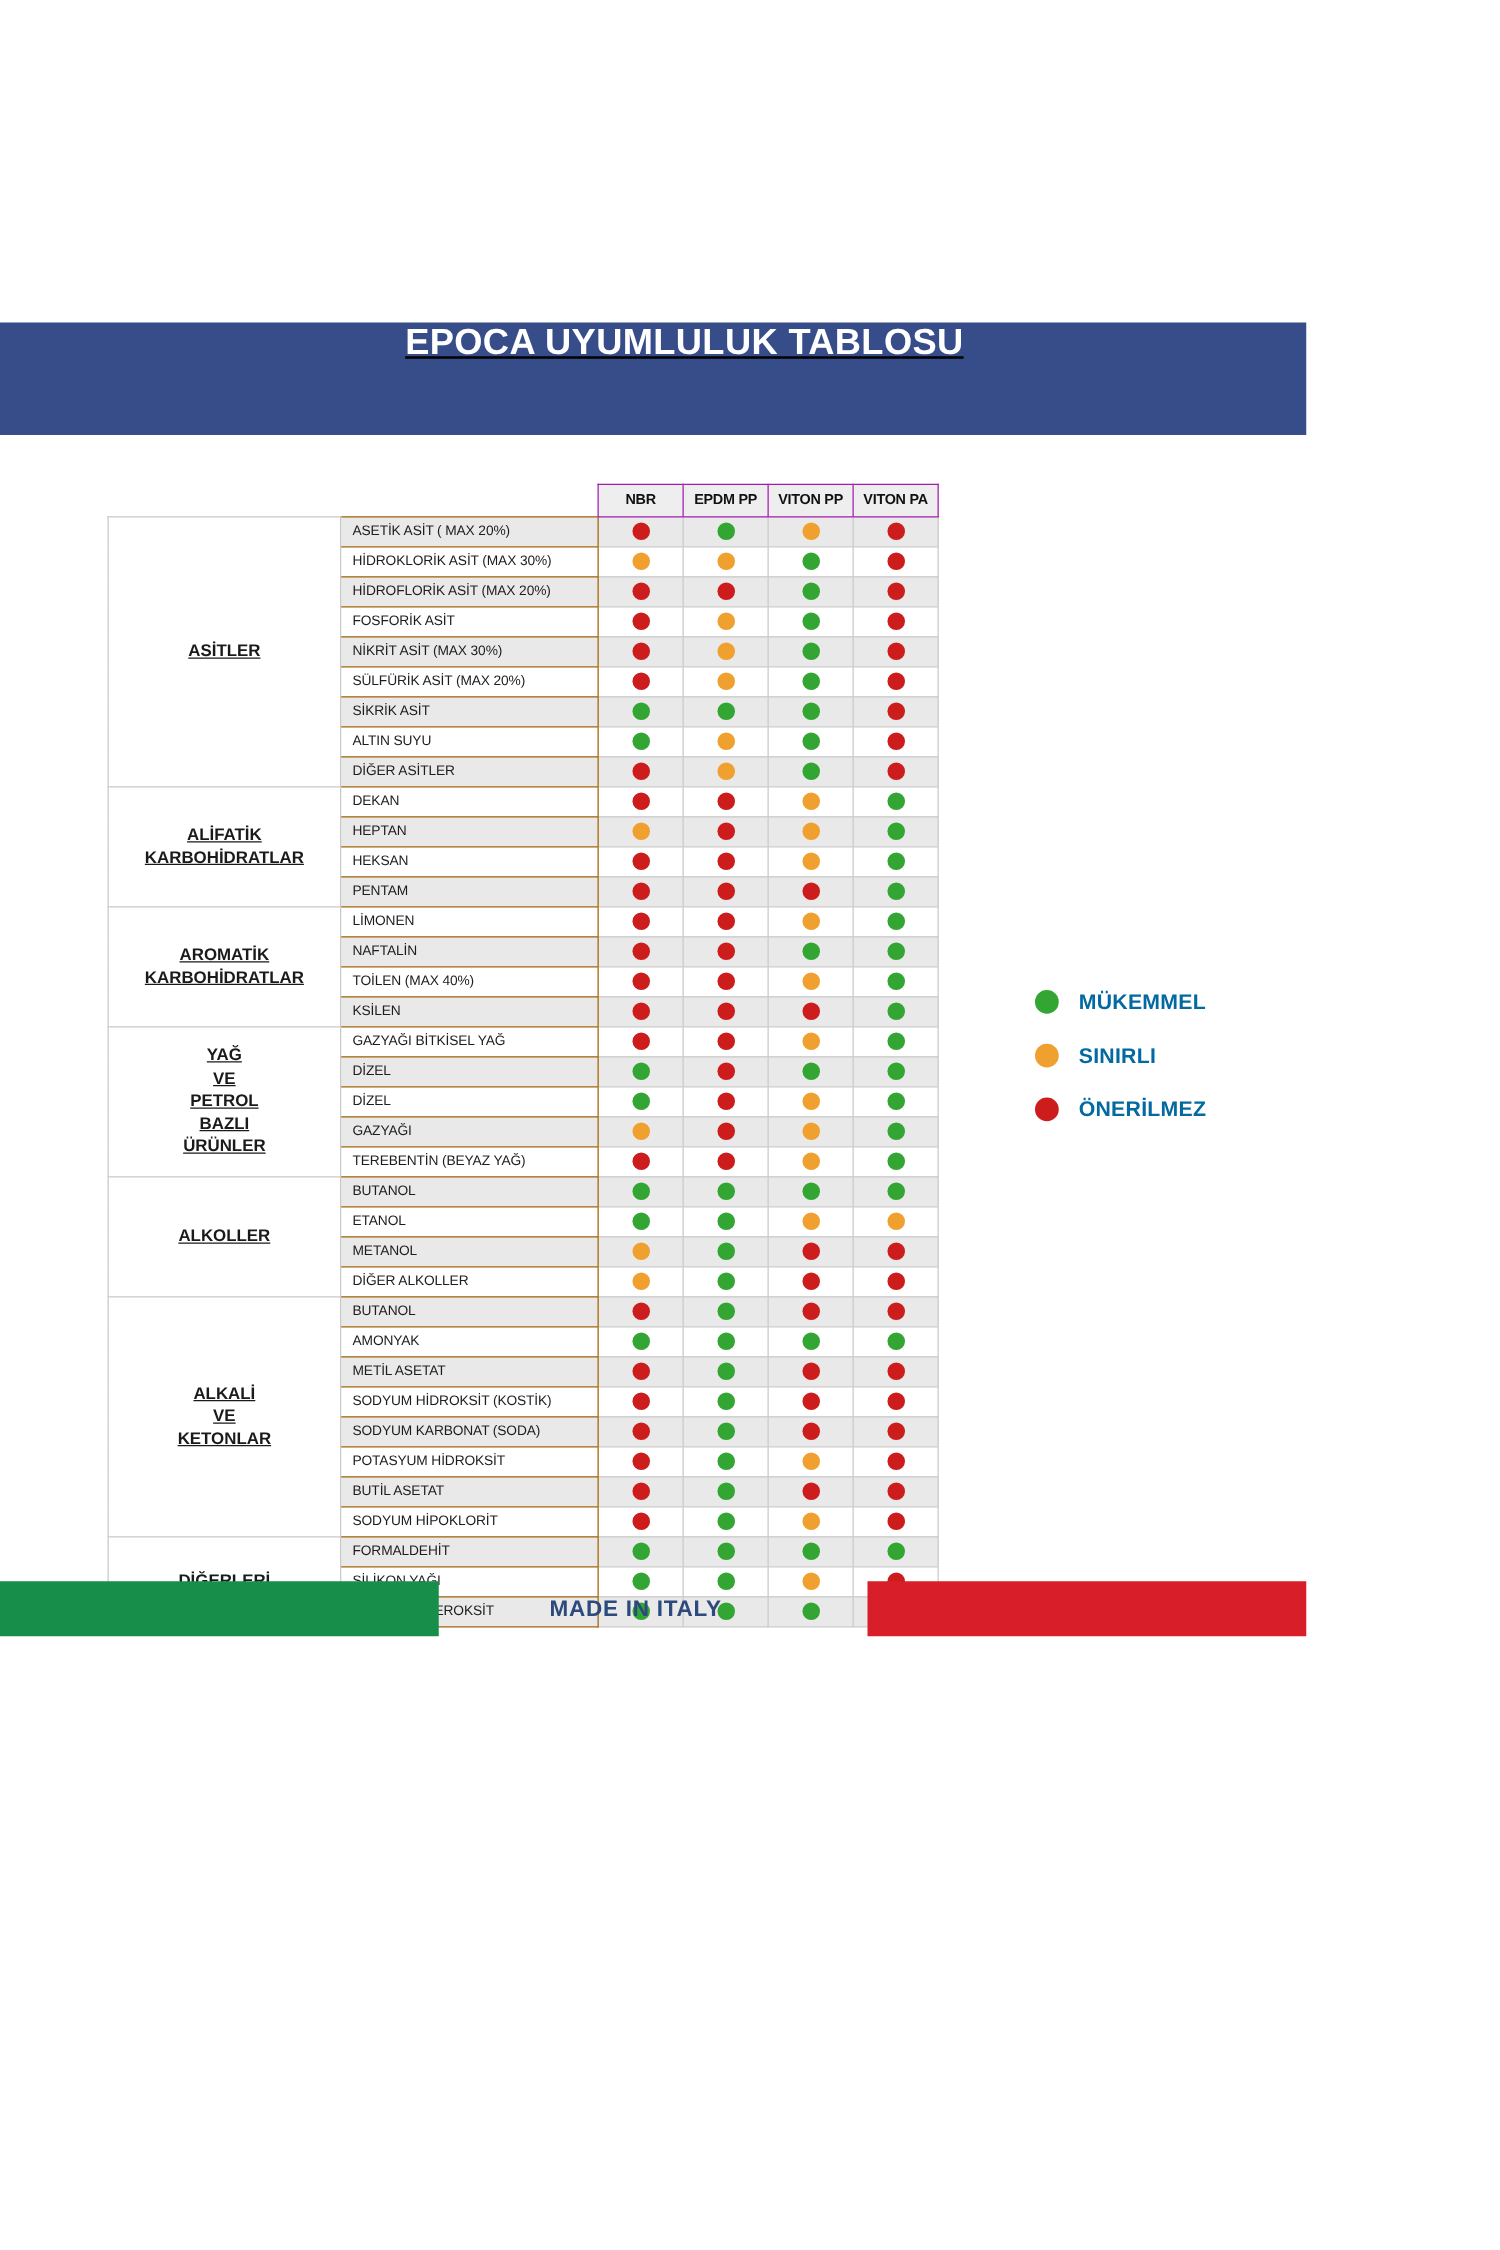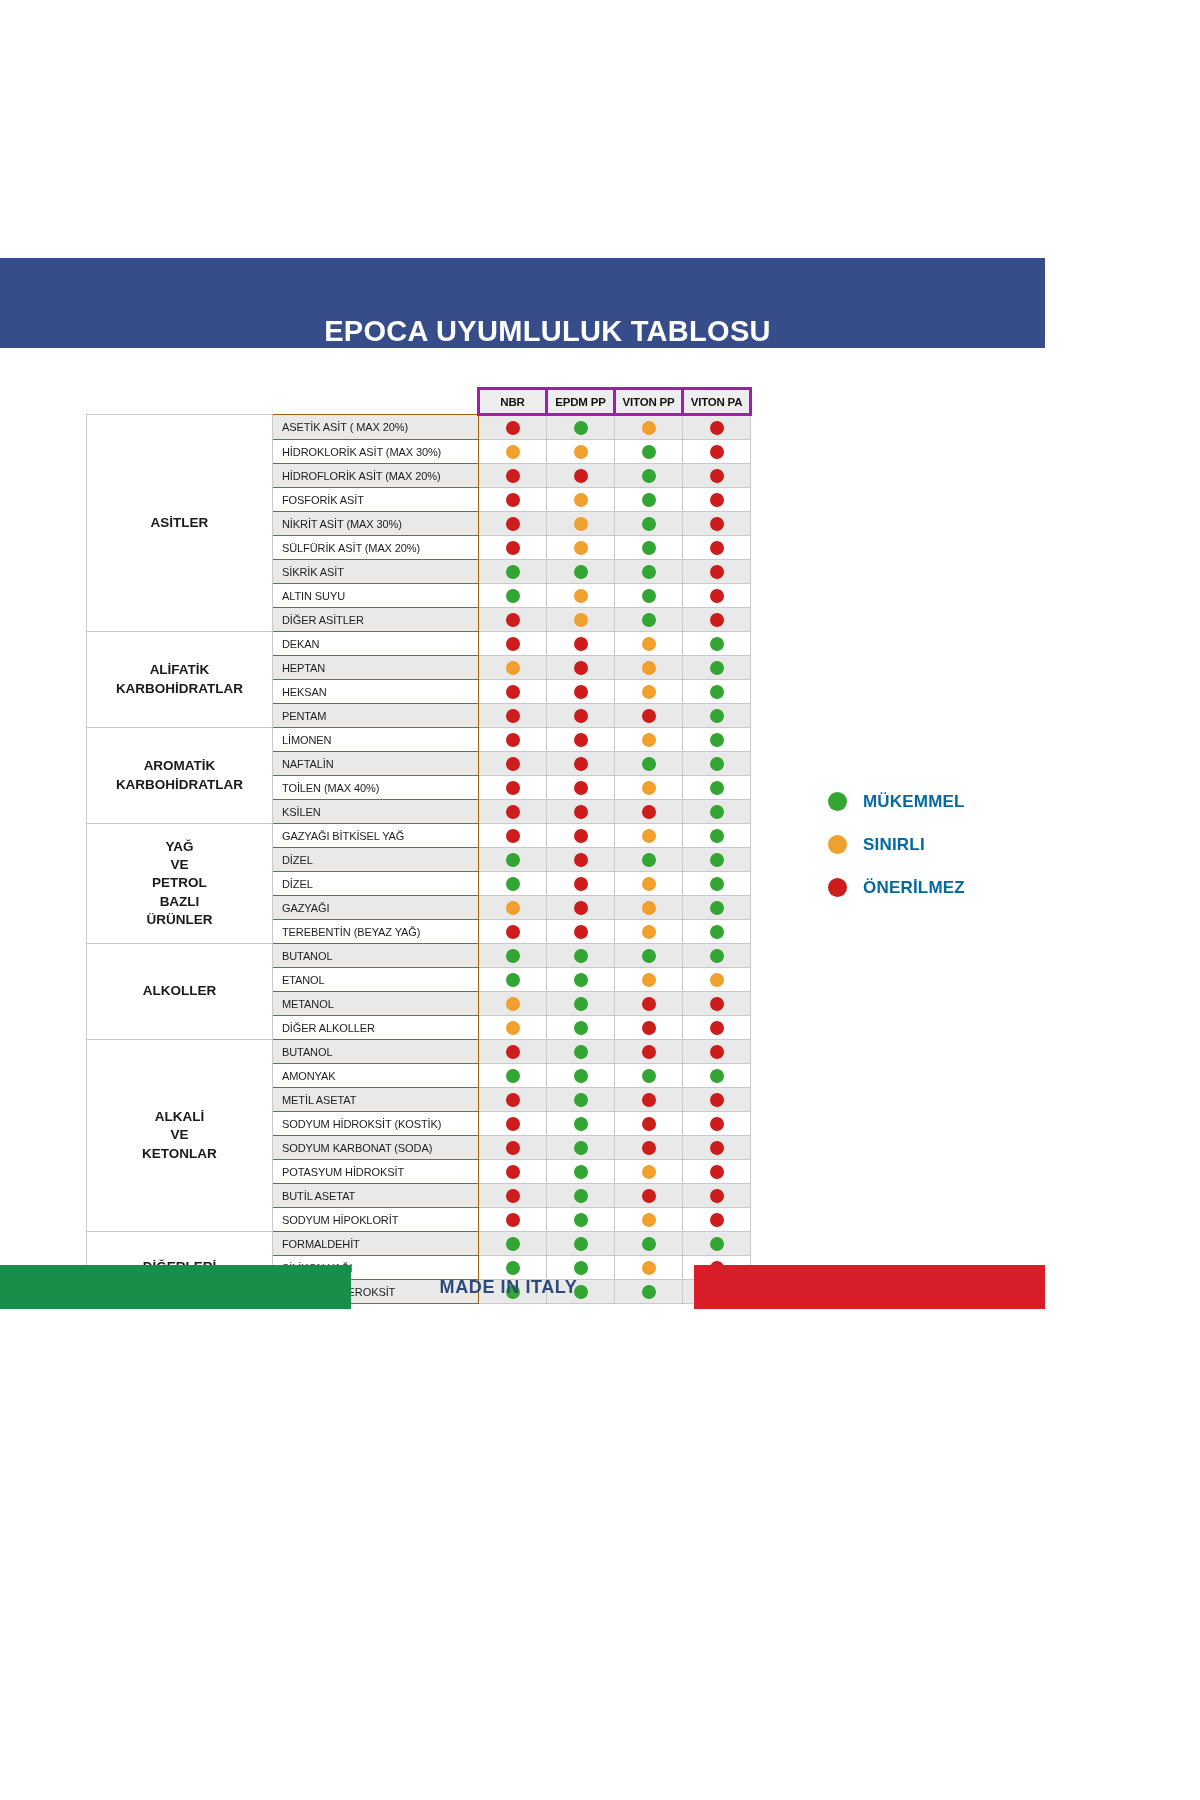--- a/index.html
+++ b/index.html
@@ -16,22 +16,23 @@
     width:1045px;height:1800px;
     background:#ffffff;
   }
   
   .header-band{
     position:absolute;
     left:0;top:258px;
     width:1045px;height:90px;
     background:#374d89;
     display:flex;
-    align-items:flex-end;
+    align-items:flex-start;
     justify-content:center;
+    text-decoration:underline;
   }
   .header-title{
     color:#ffffff;
     font-size:29px;
     font-weight:bold;
     letter-spacing:0.3px;
     text-align:center;
     padding-left:50px;
   }
   
@@ -52,38 +53,39 @@
   table.compat col.c-dot{width:68px;}
 
   .hdr-blank{
     border:none;
     background:#ffffff;
     height:23px;
   }
   th.colhdr{
     height:23px;
     background:#eeeeee;
-    border:3px solid #a21caf;
+    border:1px solid #a21caf;
     font-size:11.5px;
     font-weight:bold;
     text-align:center;
     color:#111111;
     letter-spacing:-0.2px;
     padding:0;
   }
   td.groupcell{
     border:1px solid #c9c9c9;
     background:#ffffff;
     text-align:center;
     vertical-align:middle;
     font-size:13.5px;
     font-weight:bold;
     color:#1a1a1a;
     line-height:1.35;
     padding:2px 4px;
+    text-decoration:underline;
   }
   td.subcell{
     border:1px solid #a16207;
     height:23px;
     padding:0 0 0 9px;
     font-size:11px;
     color:#1d1d1d;
     white-space:nowrap;
     letter-spacing:-0.1px;
   }

